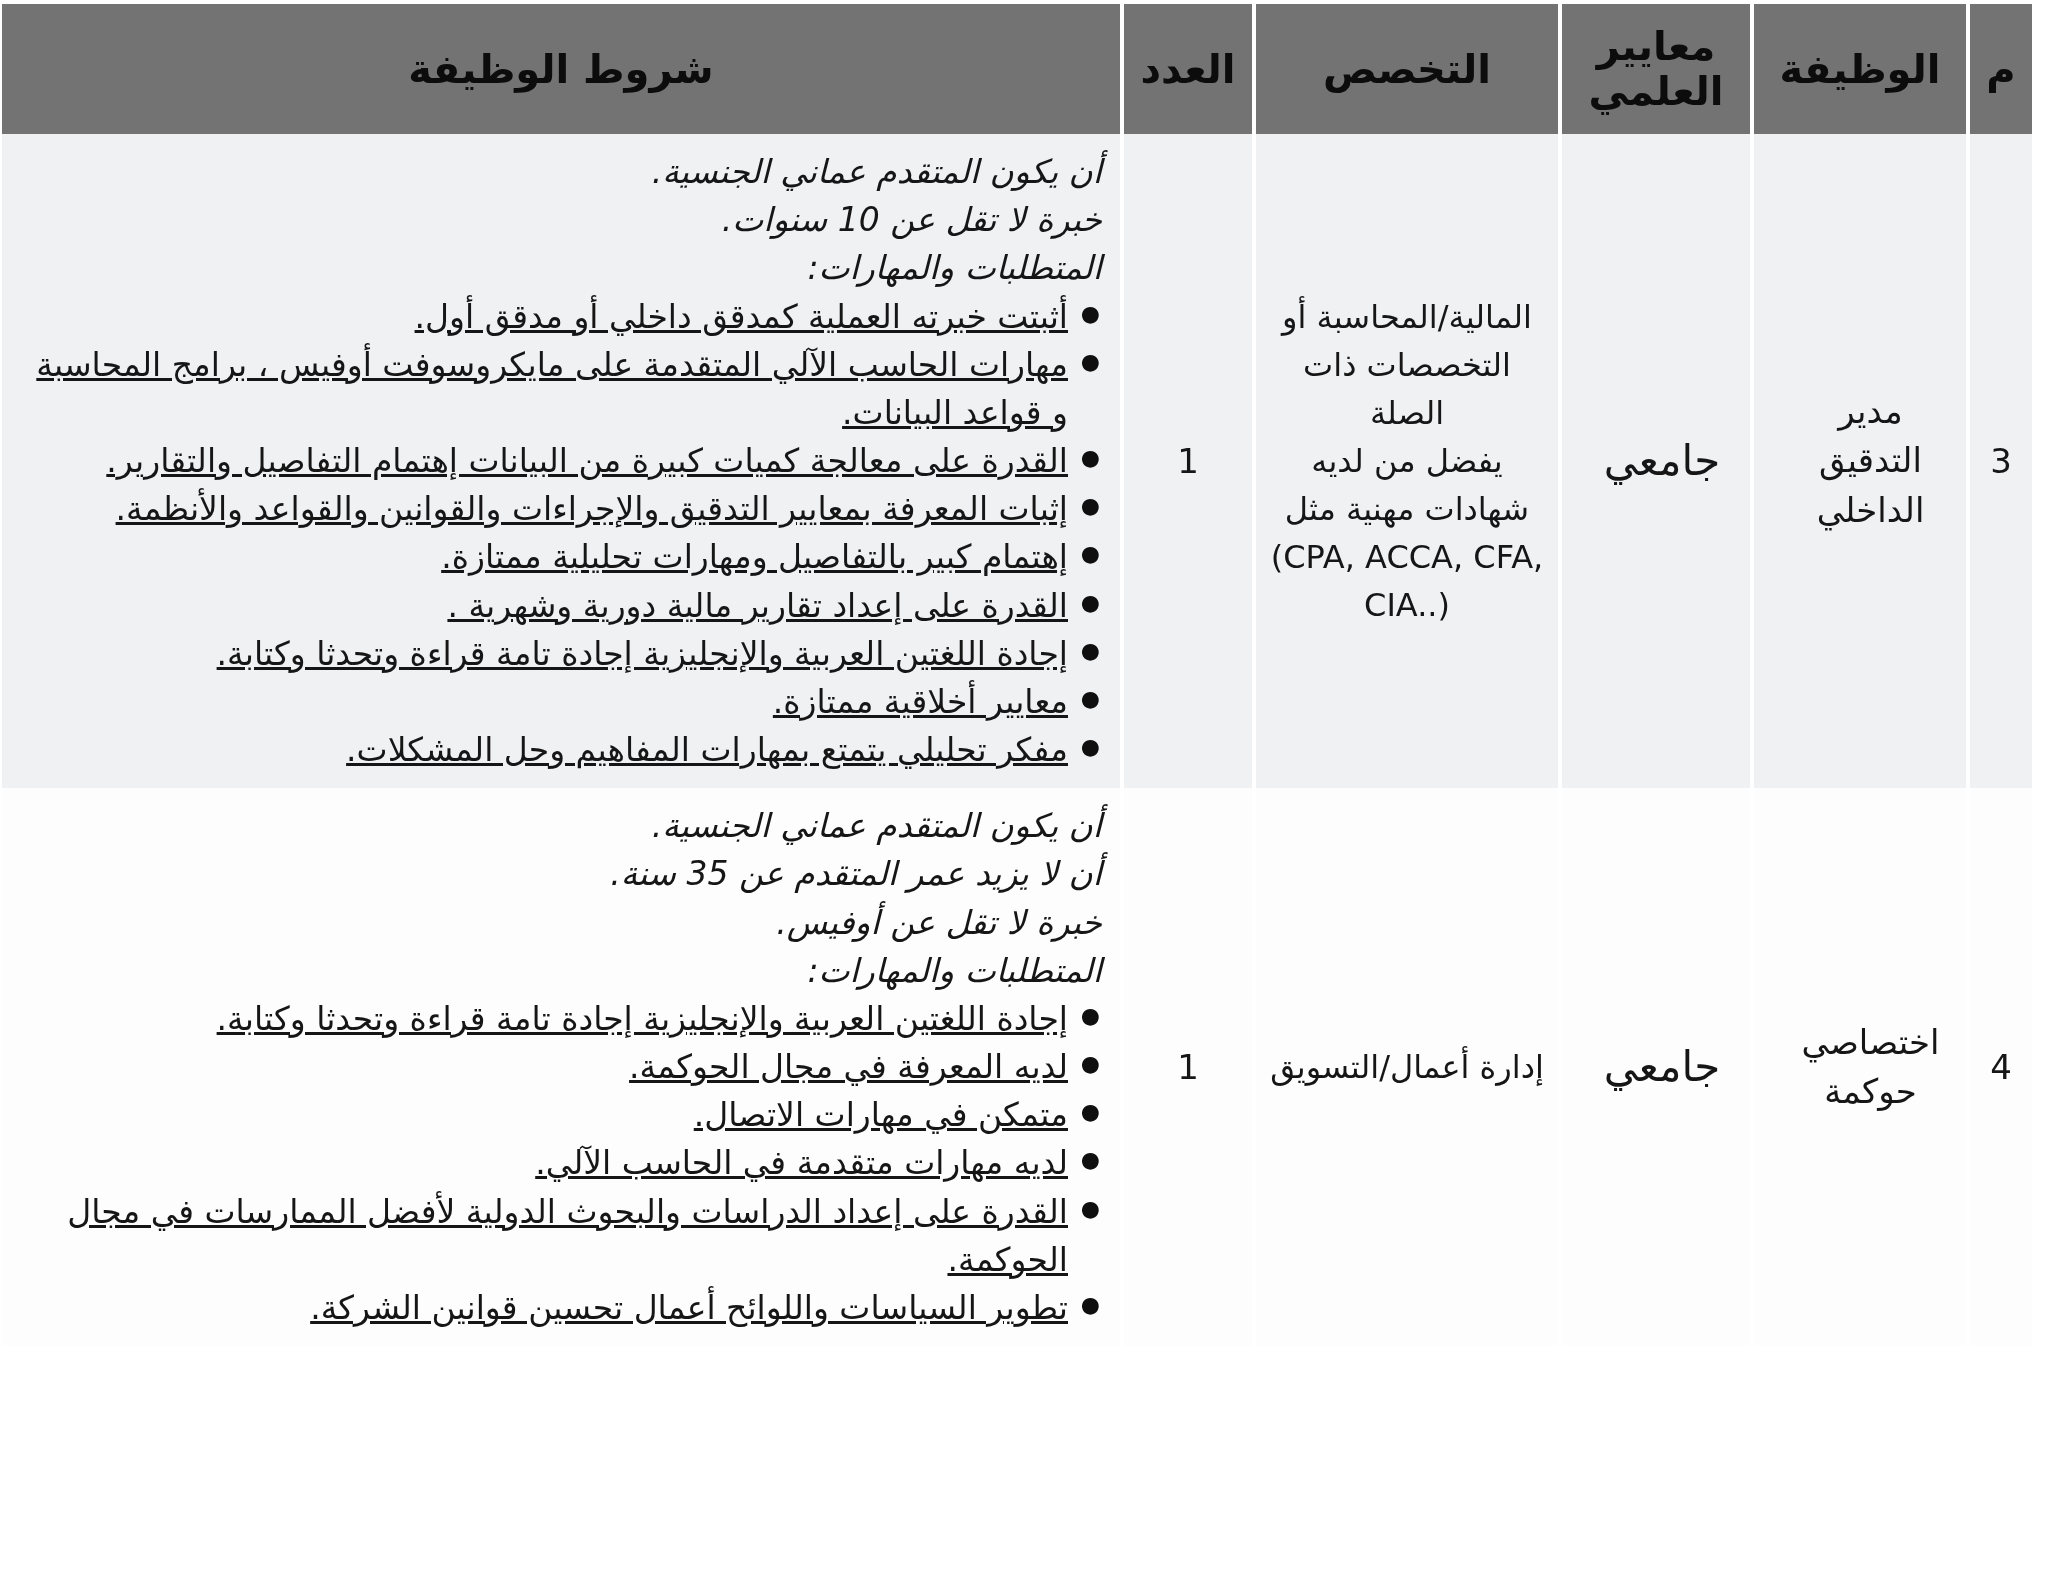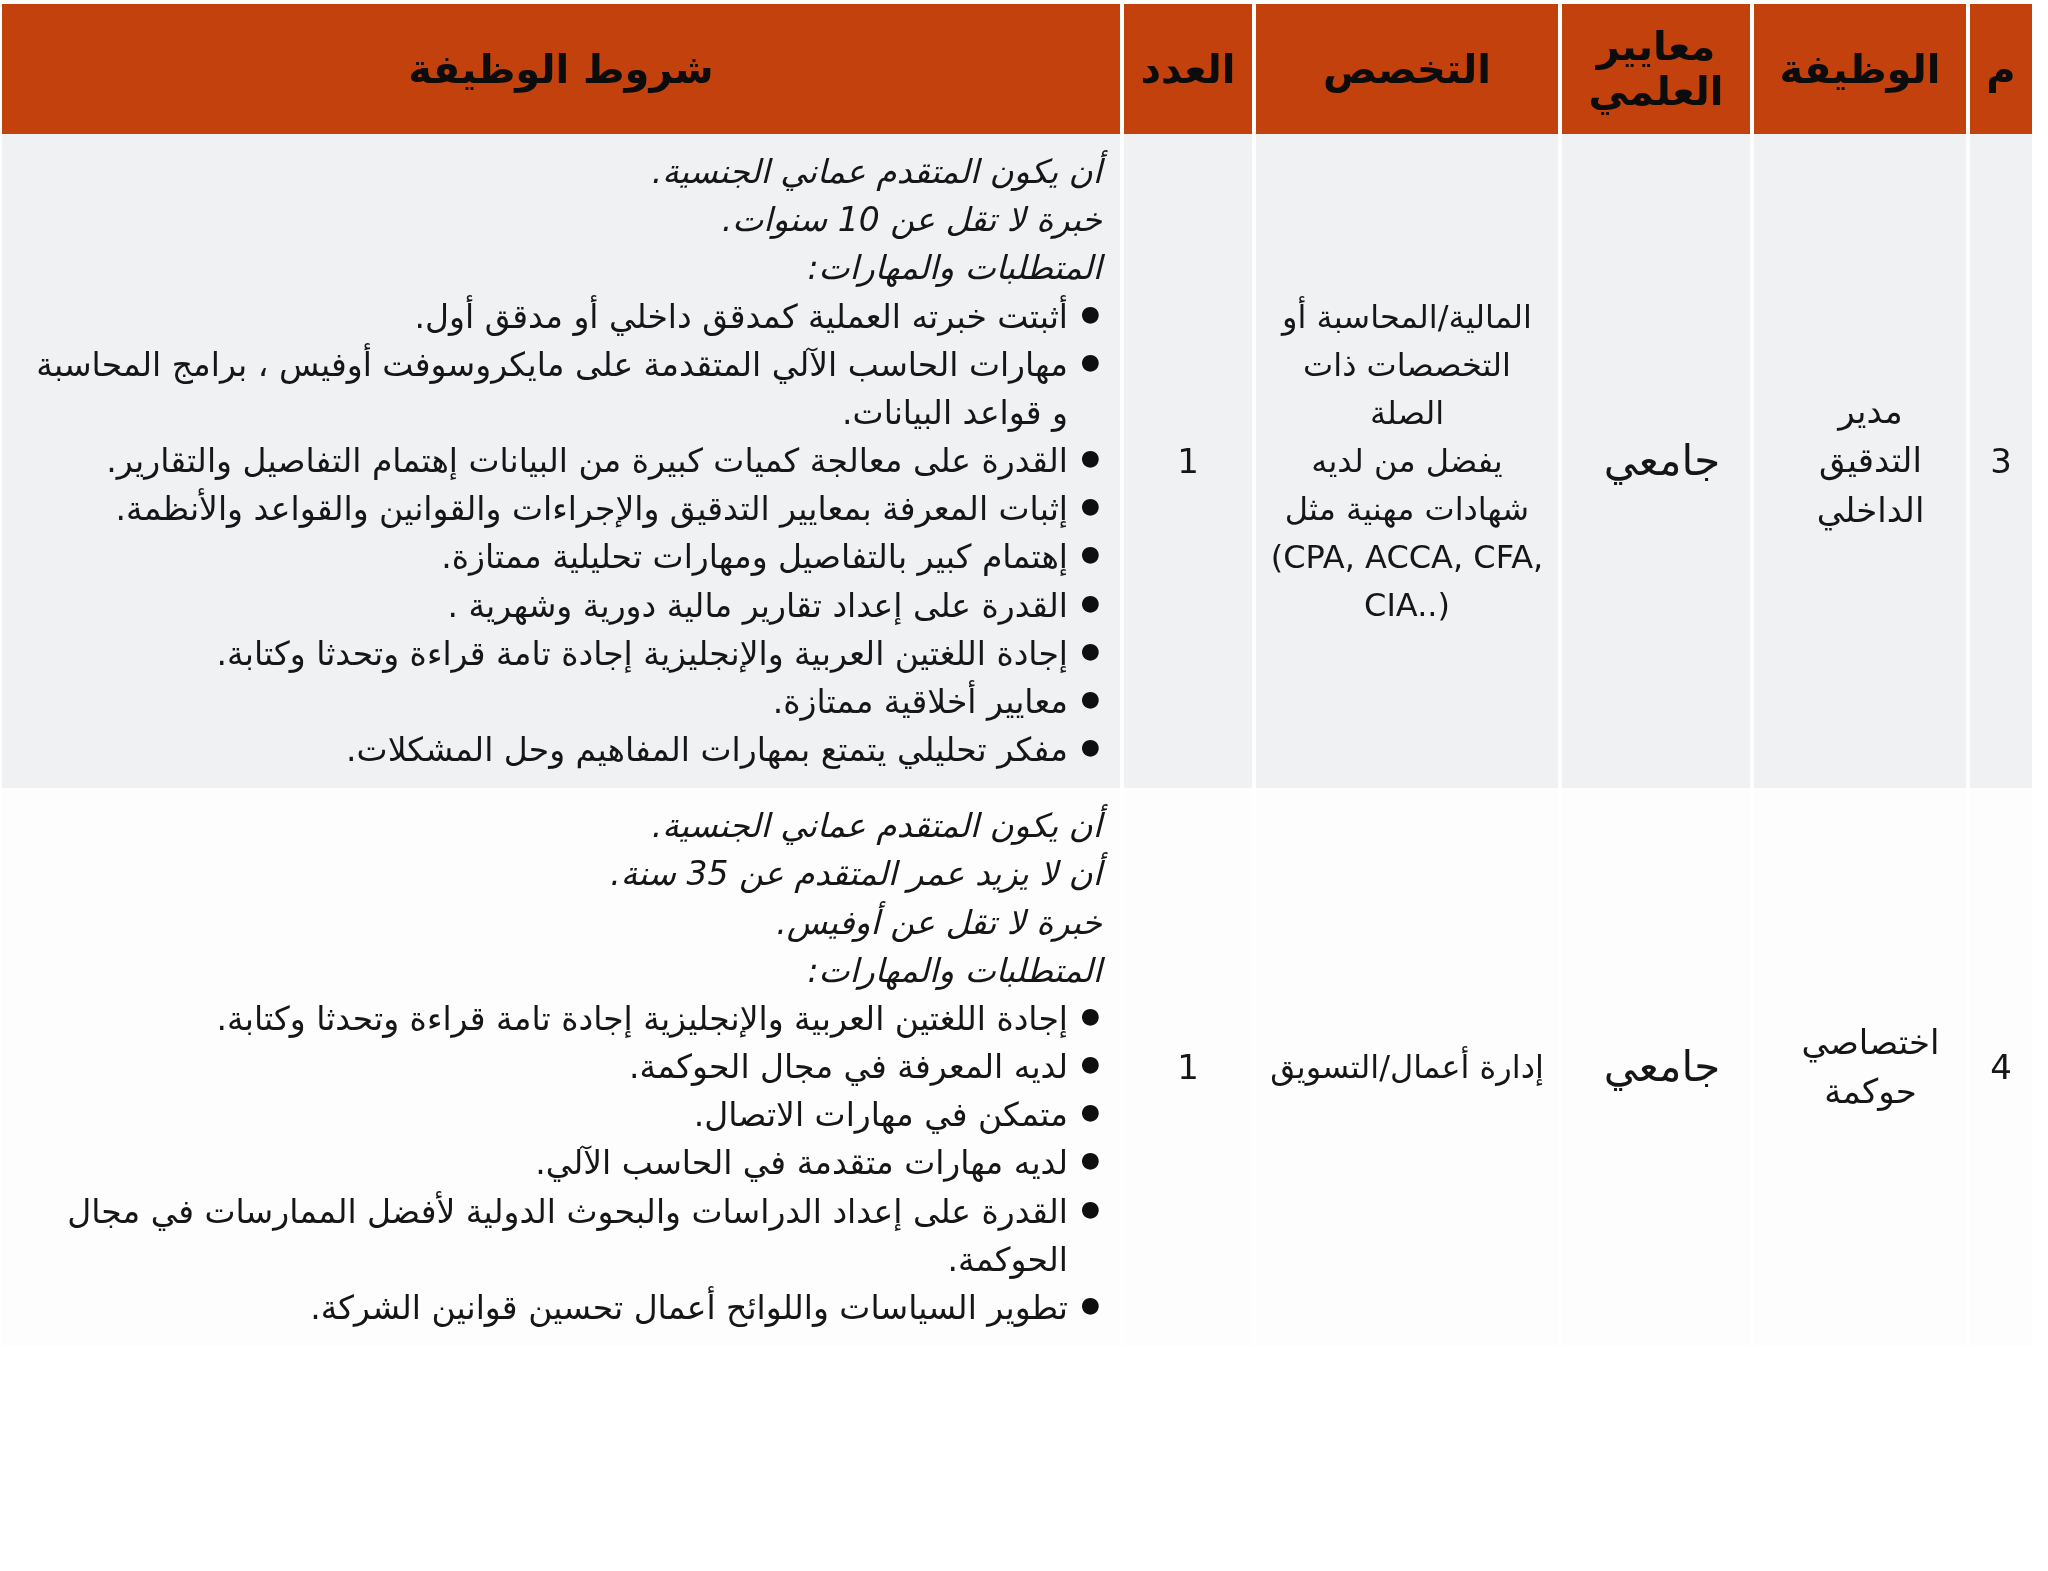--- a/index.html
+++ b/index.html
@@ -26,21 +26,21 @@
   table.jobs {
     width: 2024px;
     border-collapse: separate;
     border-spacing: 4px 0;
     table-layout: fixed;
     direction: rtl;
   }
 
   
   thead th {
-    background: #c2410c;
+    background: #737373;
     color: #0c0c0c;
     font-size: 40px;
     font-weight: bold;
     text-align: center;
     vertical-align: middle;
     height: 122px;
     padding: 4px 6px;
     line-height: 1.12;
     border: 0;
   }
@@ -103,20 +103,21 @@
     list-style: none;
   }
   ul.req-bullets > li {
     position: relative;
     font-size: 33px;
     line-height: 1.46;
     color: #161616;
     text-align: right;
     margin: 0;
     padding: 0 4px 0 0;
+    text-decoration: underline;
   }
   ul.req-bullets > li::before {
     content: "\25CF";
     position: absolute;
     right: -28px;
     top: 0;
     font-size: 22px;
     line-height: 1.9;
     color: #0f0f0f;
   }

